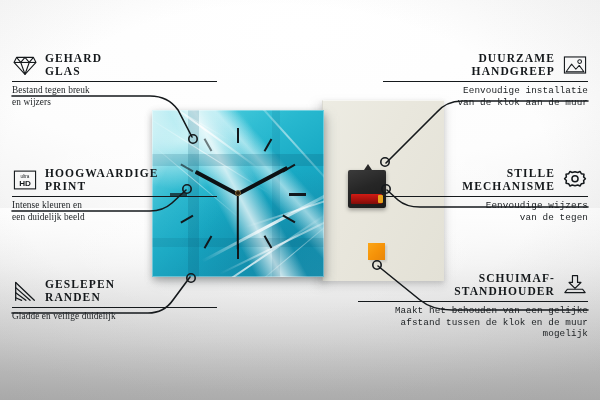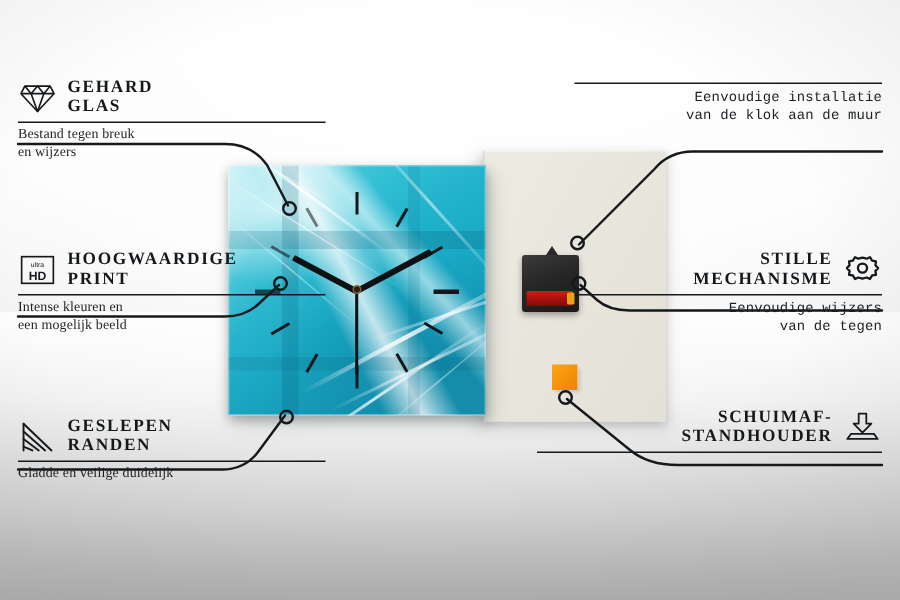--- a/index.html
+++ b/index.html
@@ -261,21 +261,21 @@
       <text x="15" y="20.5" font-family="Liberation Sans, sans-serif" font-size="9.6" font-weight="bold" text-anchor="middle" fill="#15191c">HD</text>
     </svg>
     <div class="feat-title">
       <span>HOOGWAARDIGE</span><br>
       <span>PRINT</span>
     </div>
   </div>
   <div class="rule"></div>
   <div class="feat-desc">
     <span>Intense kleuren en</span><br>
-    <span>een mogelijk beeld</span>
+    <span>een duidelijk beeld</span>
   </div>
 </div>
 
 <div class="feature feat-left" style="left:12px; top:278px; width:205px;">
   <div class="feat-head">
     <svg class="ico" viewBox="0 0 30 26">
       <g stroke="#15191c" stroke-width="1.5" fill="none" stroke-linecap="round">
         <path d="M4,3 L26,24"></path>
         <path d="M4,9 L21,24"></path>
         <path d="M4,15 L16,24"></path>
@@ -288,20 +288,31 @@
       <span>RANDEN</span>
     </div>
   </div>
   <div class="rule"></div>
   <div class="feat-desc">
     <span>Gladde en veilige duidelijk</span>
   </div>
 </div>
 
 <div class="feature feat-right" style="left:383px; top:52px; width:205px;">
+  <div class="feat-head">
+    <div class="feat-title">
+      <span>DUURZAME</span><br>
+      <span>HANDGREEP</span>
+    </div>
+    <svg class="ico" viewBox="0 0 30 26">
+      <rect x="2.5" y="3.5" width="25" height="19" fill="none" stroke="#15191c" stroke-width="1.3"></rect>
+      <path d="M4.5,21 L11,12 L16,18 L20,13.5 L25.5,21 Z" fill="none" stroke="#15191c" stroke-width="1.2" stroke-linejoin="round"></path>
+      <circle cx="20.5" cy="9" r="2.2" fill="none" stroke="#15191c" stroke-width="1.2"></circle>
+    </svg>
+  </div>
   <div class="rule"></div>
   <div class="feat-desc">
     <span>Eenvoudige installatie</span><br>
     <span>van de klok aan de muur</span>
   </div>
 </div>
 
 <div class="feature feat-right" style="left:383px; top:167px; width:205px;">
   <div class="feat-head">
     <div class="feat-title">
@@ -329,13 +340,17 @@
       <span>STANDHOUDER</span>
     </div>
     <svg class="ico" viewBox="0 0 30 26">
       <g fill="none" stroke="#15191c" stroke-width="1.4" stroke-linejoin="round">
         <path d="M12,2 L18,2 L18,10 L22,10 L15,17 L8,10 L12,10 Z"></path>
         <path d="M6,18 L24,18 L27,22 L3,22 Z"></path>
       </g>
     </svg>
   </div>
   <div class="rule"></div>
+  <div class="feat-desc">
+    <span>Maakt het behouden van een gelijke</span><br>
+    <span>afstand tussen de klok en de muur mogelijk</span>
+  </div>
 </div>
 
 </body></html>

